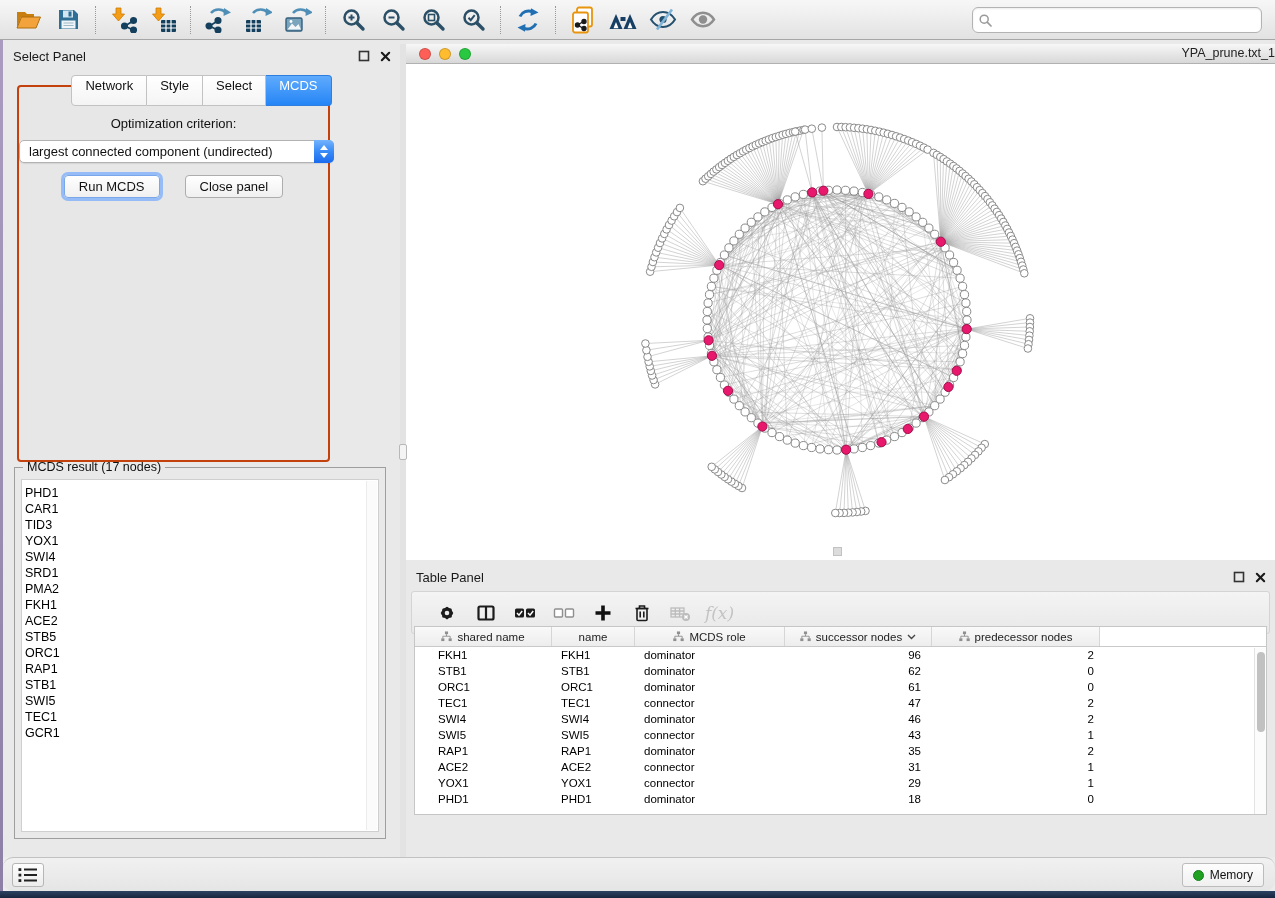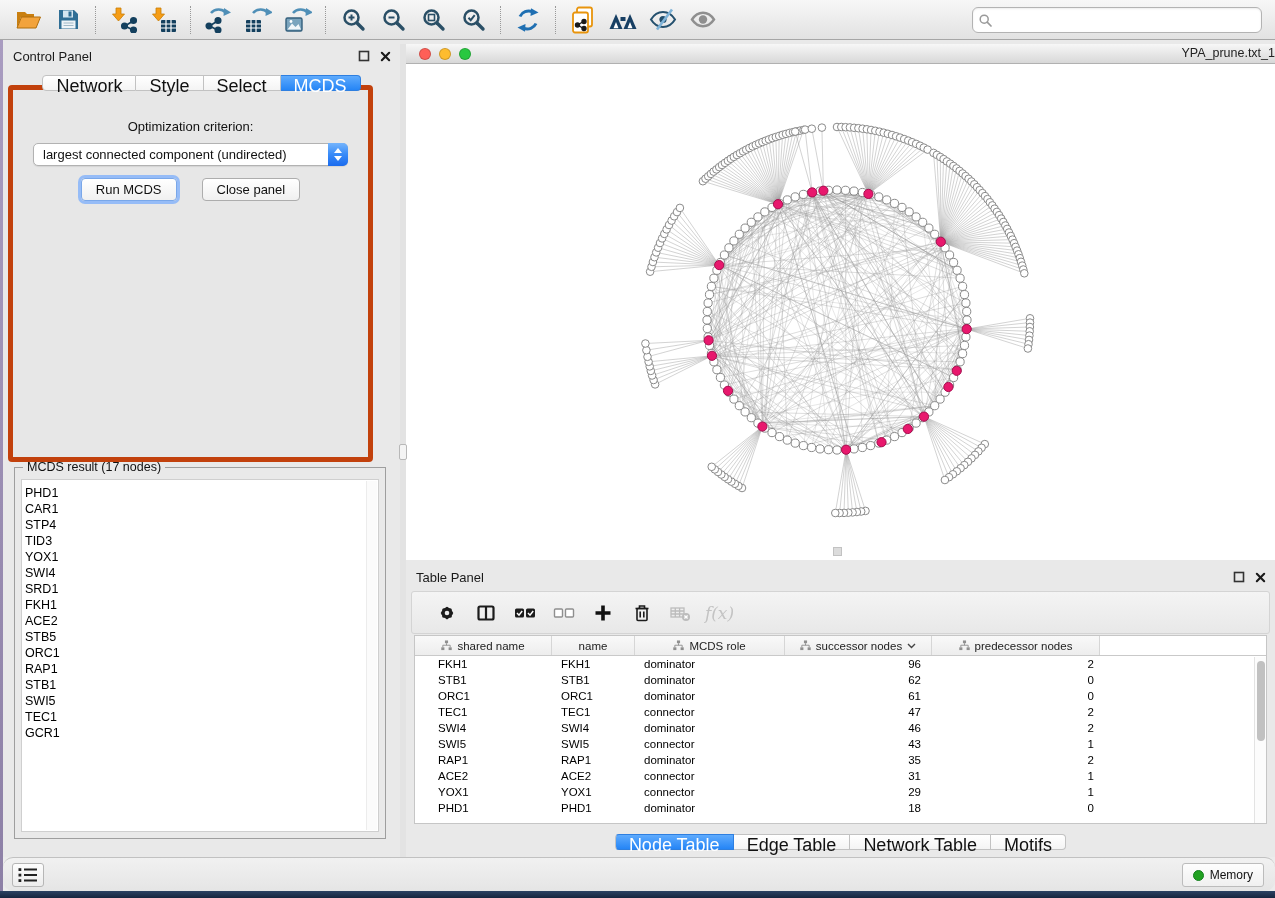--- a/index.html
+++ b/index.html
@@ -22,27 +22,27 @@
 
   .workspace { position:absolute; left:3px; top:40px; width:1272px; height:817px; background:#e9e9e9; }
 
   
   .panel-title { position:absolute; left:10px; top:5px; font-size:13px; color:#1a1a1a; }
   .win-btns { position:absolute; right:9px; top:6px; display:flex; gap:10px; align-items:center; }
 
   
   .cpanel { position:absolute; left:3px; top:44px; width:397px; height:813px; }
   .cp-tabs { position:absolute; left:0; right:0; top:31px; display:flex; justify-content:center; z-index:3; }
-  .seg { height:16px; line-height:20px; padding:0 13px; background:linear-gradient(#ffffff,#f4f4f4);
-    border:1px solid #c2c2c2; border-left:none; font-size:18px; color:#111; }
+  .seg { height:31px; line-height:20px; padding:0 13px; background:linear-gradient(#ffffff,#f4f4f4);
+    border:1px solid #c2c2c2; border-left:none; font-size:13px; color:#111; }
   .seg:first-child { border-left:1px solid #c2c2c2; border-radius:4px 0 0 4px; }
   .seg:last-child { border-radius:0 4px 4px 0; }
   .seg-active { background:linear-gradient(#5fabfd,#2585f6); border-color:#2e7fe0; color:#fff; }
-  .cp-pane { position:absolute; left:5px; top:41px; width:365px; height:377px; background:#e7e7e7;
-    border:5px solid #c2410c; border-radius:4px; z-index:1; }
+  .cp-pane { position:absolute; left:14px; top:41px; width:313px; height:377px; background:#e7e7e7;
+    border:2px solid #c2410c; border-radius:4px; z-index:1; }
   .opt-label { margin-top:29px; text-align:center; font-size:13px; color:#111; }
   .dropdown { position:relative; margin:9px auto 0; width:315px; height:23px; background:#fff;
     border:1px solid #b2b2b2; border-radius:5px; box-shadow:0 1px 1px rgba(0,0,0,.08); }
   .dd-text { line-height:21px; padding-left:9px; font-size:13px; white-space:nowrap; }
   .dd-step { position:absolute; right:-1px; top:-1px; width:20px; height:23px; border-radius:0 5px 5px 0;
     background:linear-gradient(#74b4fc,#3a8cf8 48%,#1a6bee); display:flex; flex-direction:column;
     align-items:center; justify-content:center; gap:3px; }
   .tri-up { width:0; height:0; border-left:4px solid transparent; border-right:4px solid transparent; border-bottom:5px solid #fff; }
   .tri-dn { width:0; height:0; border-left:4px solid transparent; border-right:4px solid transparent; border-top:5px solid #fff; }
   .btn-row { margin-top:12px; display:flex; justify-content:center; gap:25px; }
@@ -70,21 +70,21 @@
   #net-svg { display:block; }
 
   
   .tpanel { position:absolute; left:406px; top:565px; width:869px; height:292px; }
   .tp-toolbar { position:absolute; left:5px; right:5px; top:26px; height:43px;
     background:linear-gradient(#f4f4f4,#e8e8e8); border:1px solid #d4d4d4; border-radius:3px;
     display:flex; align-items:center; padding-left:15px; }
   .tico { width:39px; height:32px; display:flex; align-items:center; justify-content:center; }
   .fx { font-family:"DejaVu Serif","Liberation Serif",serif; font-style:italic; font-size:17px; color:#c3c3c3; }
 
-  .ttable { position:absolute; left:8px; top:70px; width:853px; height:189px; background:#fff;
+  .ttable { position:absolute; left:8px; top:61px; width:853px; height:189px; background:#fff;
     border:1px solid #c6c6c6; overflow:hidden; }
   .t-head { display:flex; height:20px; border-bottom:1px solid #c9c9c9; }
   .th { display:flex; align-items:center; justify-content:center; gap:5px; font-size:11.5px; color:#222;
     border-right:1px solid #d6d6d6; background:linear-gradient(#f9f9f9,#ededed); white-space:nowrap; }
   .th .hier { width:11px; height:11px; flex:0 0 auto; }
   .th .chev { width:9px; height:6px; flex:0 0 auto; }
   .tr { display:flex; height:16px; line-height:16px; }
   .td { font-size:11.5px; color:#000; white-space:nowrap; overflow:hidden; }
   .td.left { text-align:left; padding-left:9px; }
   .td.right { text-align:right; padding-right:11px; }
@@ -251,21 +251,21 @@
       <line x1="8.2" y1="8.2" x2="12" y2="12" stroke="#9a9a9a" stroke-width="1.7" stroke-linecap="round"></line>
     </svg>
     <input class="search" value="" style="">
   </div>
 </div>
 
 <div class="workspace"></div>
 <div class="edge-left"></div>
 
 <div class="cpanel">
-  <div class="panel-title">Control Panel</div>
+  <div class="panel-title">Select Panel</div>
   <div class="win-btns">
     <svg width="12" height="12" viewBox="0 0 12 12">
       <rect x="1.5" y="1.5" width="9" height="9" fill="none" stroke="#333" stroke-width="1.6"></rect>
     </svg>
     <svg width="11" height="11" viewBox="0 0 12 12">
       <path d="M2 2l8 8M10 2l-8 8" stroke="#1a1a1a" stroke-width="2.3" stroke-linecap="round"></path>
     </svg>
   </div>
   <div class="cp-tabs" id="cp-tabs">
       <div class="seg">Network</div>
@@ -286,25 +286,25 @@
       <button class="mbtn focused">Run MCDS</button>
       <button class="mbtn">Close panel</button>
     </div>
   </div>
   <div class="mcds-group">
     <div class="mcds-legend">MCDS result (17 nodes)</div>
     <div class="mcds-listwrap">
       <div class="mcds-list" id="mcds-list">
           <div class="mcds-item">PHD1</div>
           <div class="mcds-item">CAR1</div>
-          <div class="mcds-item">STP4</div>
           <div class="mcds-item">TID3</div>
           <div class="mcds-item">YOX1</div>
           <div class="mcds-item">SWI4</div>
           <div class="mcds-item">SRD1</div>
+          <div class="mcds-item">PMA2</div>
           <div class="mcds-item">FKH1</div>
           <div class="mcds-item">ACE2</div>
           <div class="mcds-item">STB5</div>
           <div class="mcds-item">ORC1</div>
           <div class="mcds-item">RAP1</div>
           <div class="mcds-item">STB1</div>
           <div class="mcds-item">SWI5</div>
           <div class="mcds-item">TEC1</div>
           <div class="mcds-item">GCR1</div>
         </div>
@@ -1284,26 +1284,20 @@
           <div class="td left" style="width: 150px;">dominator</div>
           <div class="td right" style="width: 147px;">18</div>
           <div class="td right" style="width: 168px;">0</div>
         </div>
       </div>
     <div class="t-scroll">
       <div class="t-thumb"></div>
     </div>
   </div>
 
-  <div class="tp-tabs" id="tp-tabs">
-      <div class="seg seg-active">Node Table</div>
-      <div class="seg">Edge Table</div>
-      <div class="seg">Network Table</div>
-      <div class="seg">Motifs</div>
-    </div>
 </div>
 
 <div class="statusbar">
   <div class="list-btn">
     <svg width="20" height="18" viewBox="0 0 20 18">
       <g stroke="#222" stroke-width="2">
           <path d="M6 3.5h13M6 9h13M6 14.5h13"></path>
         </g>
       <g fill="#222">
           <rect x="0.5" y="2.2" width="2.8" height="2.8"></rect>

